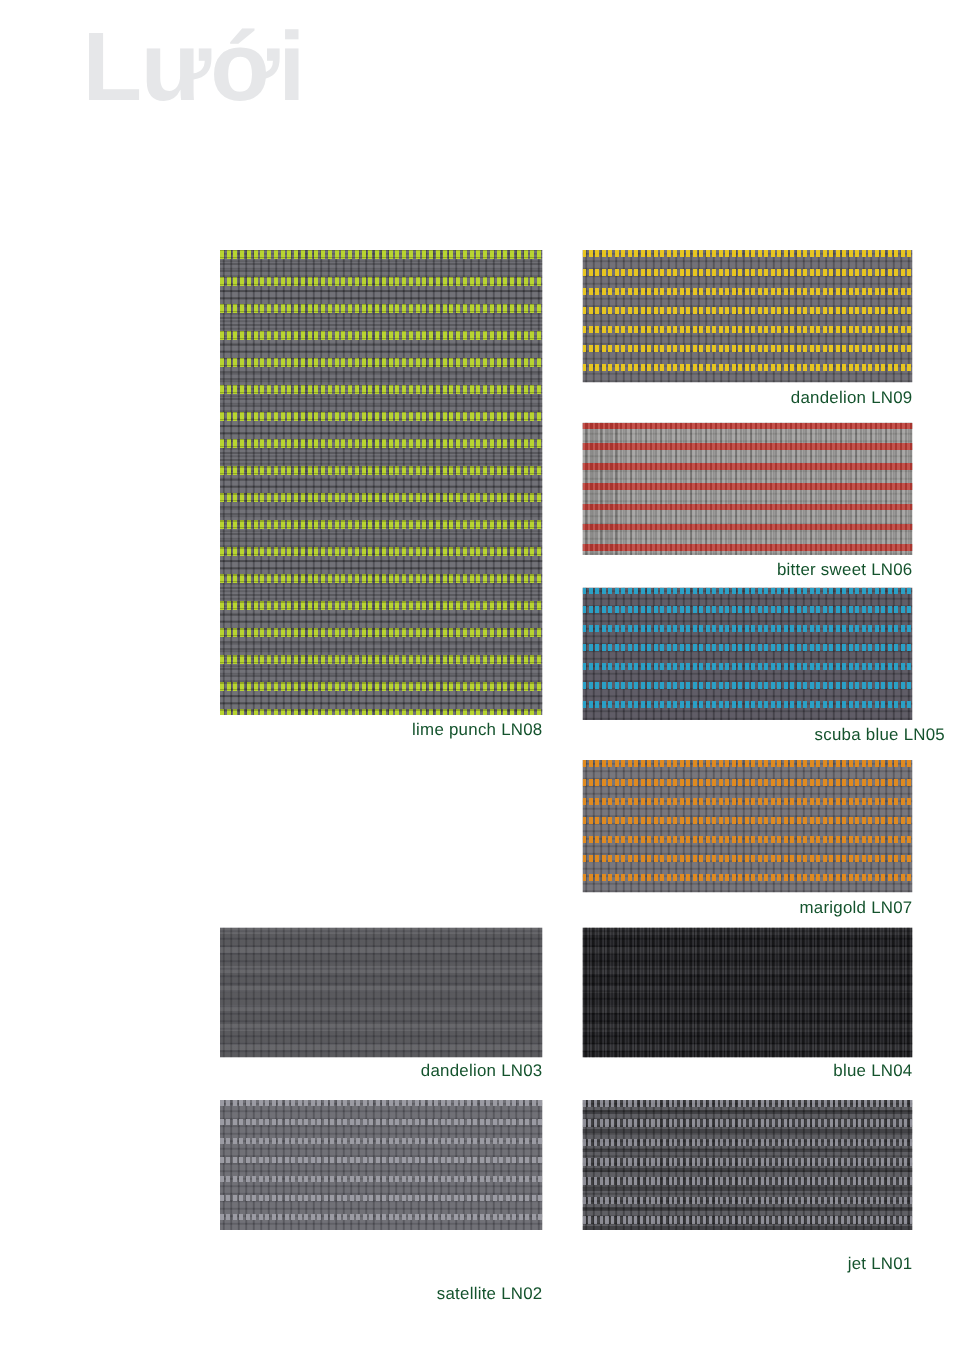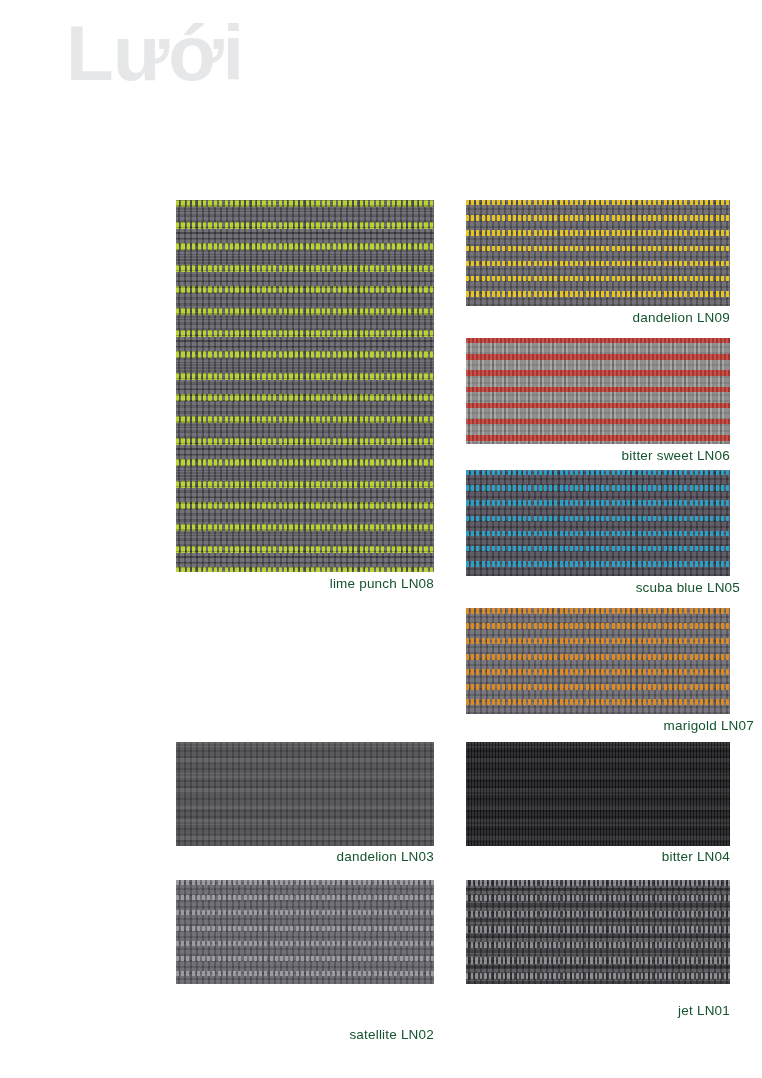--- a/index.html
+++ b/index.html
@@ -55,24 +55,24 @@
   #sw-lime       { left:176px; top:200px;  width:258px; height:372px; }
   #cap-lime      { left:176px; top:576px;  width:258px;text-align:right; }
 
   #sw-dandelion  { left:466px; top:200px;  width:264px; height:106px; }
   #cap-dandelion { left:466px; top:310px;  width:264px; }
 
   #sw-bitter     { left:466px; top:338px;  width:264px; height:106px; }
   #cap-bitter    { left:466px; top:448px;  width:264px; }
 
   #sw-scuba      { left:466px; top:470px;  width:264px; height:106px; }
-  #cap-scuba     { left:476px; top:580px;  width:264px; }
+  #cap-scuba     { left:492px; top:580px;  width:264px; }
 
   #sw-marigold   { left:466px; top:608px;  width:264px; height:106px; }
-  #cap-marigold  { left:490px; top:718px;  width:264px; }
+  #cap-marigold  { left:466px; top:718px;  width:264px; }
 
   #sw-gargoyle   { left:176px; top:742px;  width:258px; height:104px; }
   #cap-gargoyle  { left:176px; top:849px;  width:258px; }
 
   #sw-piano      { left:466px; top:742px;  width:264px; height:104px; }
   #cap-piano     { left:466px; top:849px;  width:264px; }
 
   #sw-satellite  { left:176px; top:880px;  width:258px; height:104px; }
   #cap-satellite { left:176px; top:1027px;  width:258px; }
 
@@ -337,21 +337,21 @@
 <div class="swatch" id="sw-gargoyle">
   <div class="swatch-surface weave tex-gargoyle"></div>
   <div class="band-gargoyle"></div>
 </div>
 <div class="swatch-caption" id="cap-gargoyle">dandelion LN03</div>
 
 <div class="swatch" id="sw-piano">
   <div class="swatch-surface weave tex-piano"></div>
   <div class="band-piano"></div>
 </div>
-<div class="swatch-caption" id="cap-piano">bitter LN04</div>
+<div class="swatch-caption" id="cap-piano">blue LN04</div>
 
 <div class="swatch" id="sw-satellite">
   <div class="swatch-surface weave tex-satellite"></div>
   <div class="band-satellite"></div>
 </div>
 <div class="swatch-caption" id="cap-satellite">satellite LN02</div>
 
 <div class="swatch" id="sw-jet">
   <div class="swatch-surface weave tex-jet"></div>
   <div class="band-jet"></div>

